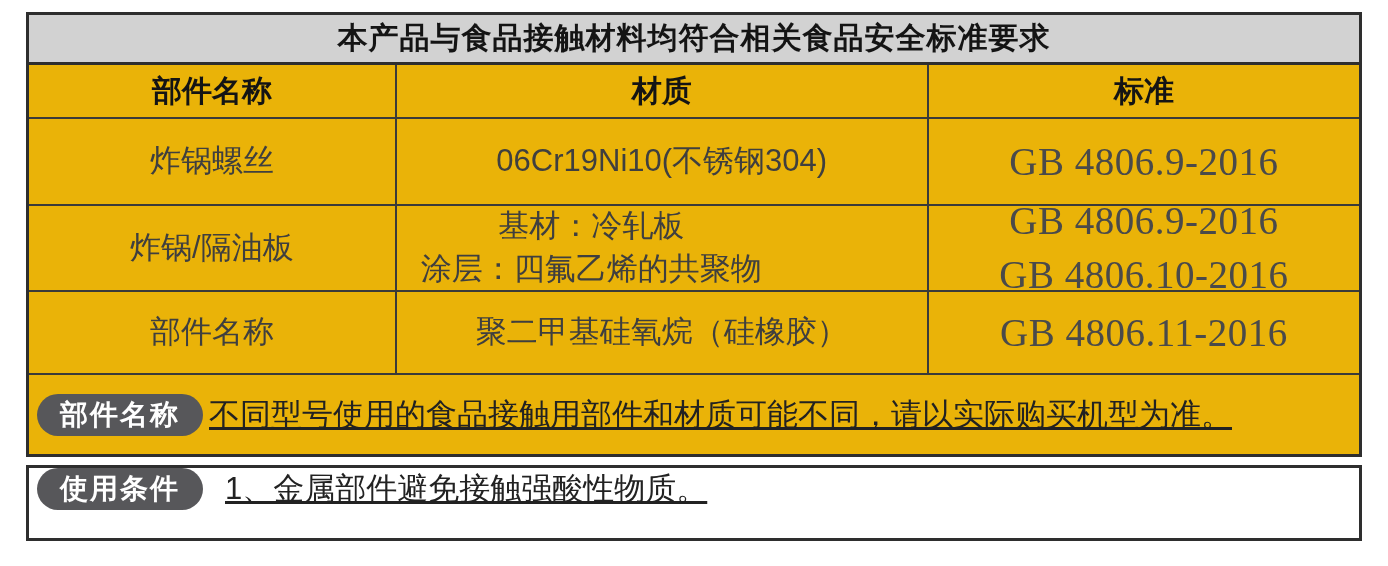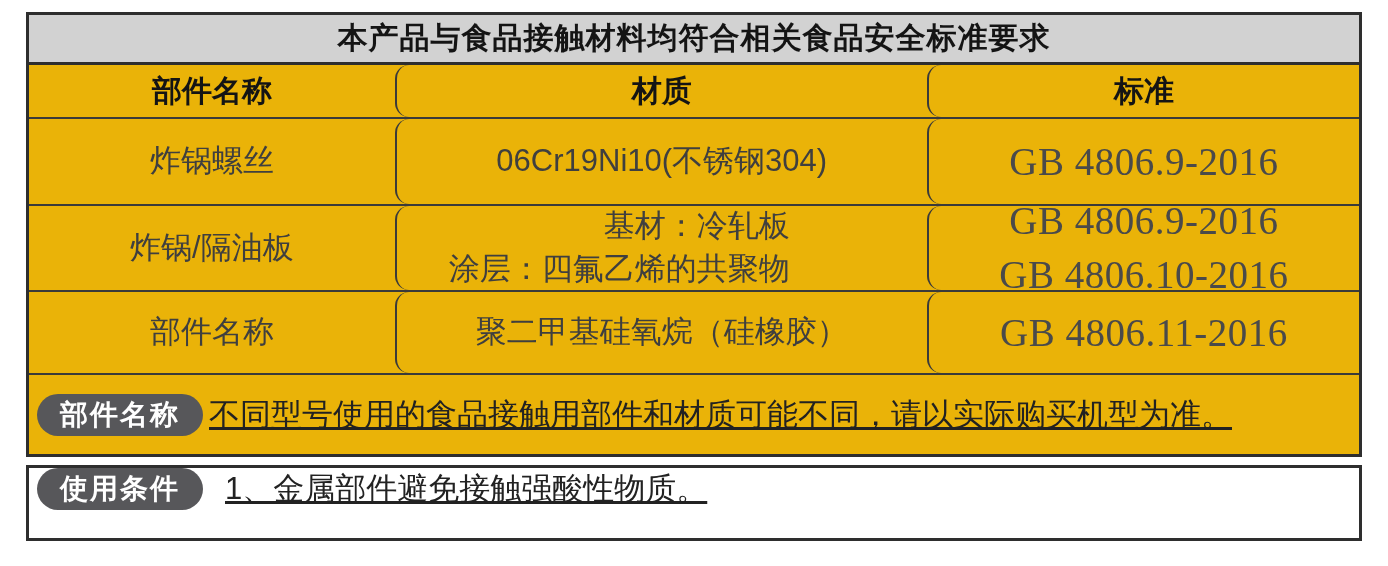--- a/index.html
+++ b/index.html
@@ -40,34 +40,34 @@
   .grid + .grid { border-top: 2px solid #3a3a3a; }
   .cell {
     display: flex;
     align-items: center;
     justify-content: center;
     text-align: center;
     color: #3f3f3f;
     font-size: 31px;
     line-height: 1.38;
   }
-  .cell + .cell { border-left: 2px solid #3a3a3a; border-radius: 14px; }
+  .cell + .cell { border-left: 2px solid #3a3a3a; }
   .header-row .cell {
     height: 52px;
     font-weight: 700;
     color: #141414;
     font-size: 30px;
   }
   .row-h1 .cell { height: 85px; }
   .row-h2 .cell { height: 84px; }
   .row-h3 .cell { height: 81px; }
   .cell.left {
     justify-content: flex-start;
-    text-align: right;
-    padding-left: 52px;
+    text-align: center;
+    padding-left: 24px;
   }
   .multiline { display: flex; flex-direction: column; }
   .std {
     font-family: Liberation Serif, serif;
     color: #4a4a4a;
     font-size: 39px;
     letter-spacing: 0.5px;
   }
   .note-row {
     border-top: 2px solid #3a3a3a;

